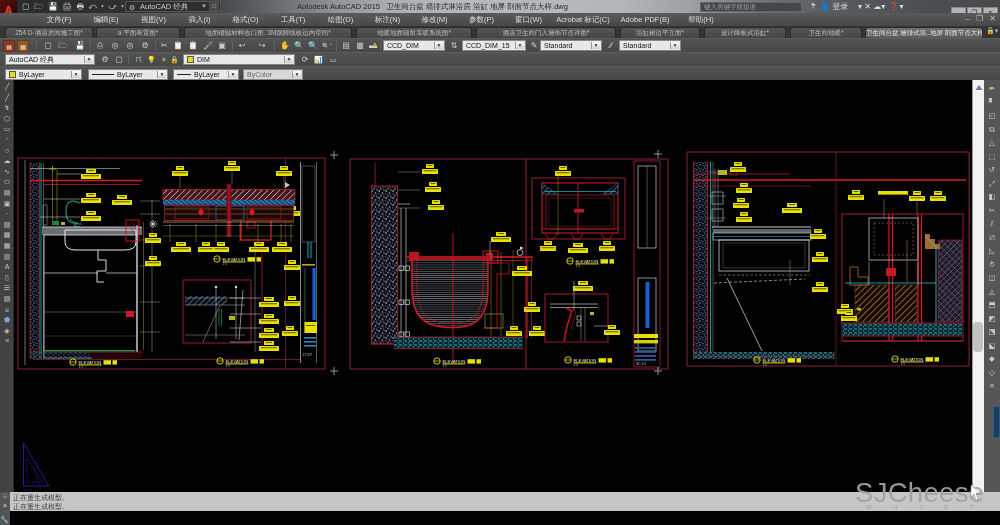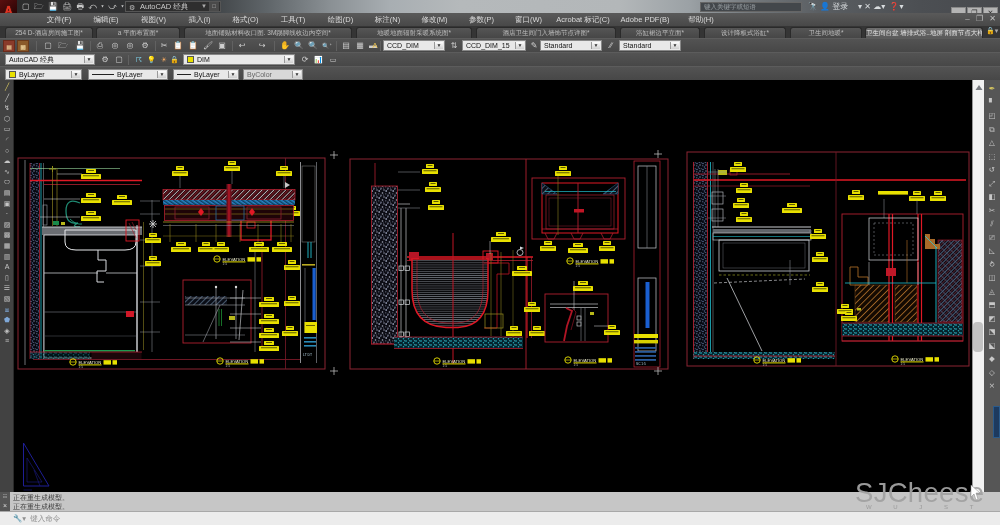--- a/index.html
+++ b/index.html
@@ -52,20 +52,21 @@
 #wmsub{left:866px;top:504px;width:120px;color:#9a9a9a;font-size:6px;letter-spacing:10px;z-index:30}
 #cursor{left:969px;top:484px;z-index:31}
 </style></head>
 <body>
 <div id="app">
 
   <div class="ab" id="titlebar"></div>
   <div class="ab" id="alogo"><span>A</span></div>
   <div class="ab qat" style="left:22px;letter-spacing:1px">▢ 🗁 💾 🖨 🖶 ⤺ ▾ ⤻ ▾ ⚙</div>
   <div class="ab" id="wscombo"><span class="gear">⚙</span>AutoCAD 经典<span class="arr">▼</span><span id="wsmax">□</span></div>
+  <div class="ab" id="ttext">Autodesk AutoCAD 2015&nbsp;&nbsp; 卫生间台盆 墙排式淋浴房 浴缸 地屏 剖面节点大样.dwg</div>
   <div class="ab" id="searchbox">键入关键字或短语</div>
   <div class="ab tico" style="left:808px;color:#d8dcde">🔭 👤 登录</div>
   <div class="ab tico" style="left:858px;color:#d8dcde">▾ ✕ ☁▾ &nbsp;❓▾</div>
   <div class="ab" id="winbtns"><span>–</span><span>❐</span><span>✕</span></div>
 
   <div class="ab" id="menubar"><span style="width:36px"></span><span style="width:46px">文件(F)</span><span style="width:48px">编辑(E)</span><span style="width:47px">视图(V)</span><span style="width:45px">插入(I)</span><span style="width:47px">格式(O)</span><span style="width:48px">工具(T)</span><span style="width:47px">绘图(D)</span><span style="width:47px">标注(N)</span><span style="width:47px">修改(M)</span><span style="width:47px">参数(P)</span><span style="width:47px">窗口(W)</span><span style="width:62px">Acrobat 标记(C)</span><span style="width:62px">Adobe PDF(B)</span><span style="width:50px">帮助(H)</span></div>
   <div class="ab" id="mdibtn">– ❐ ✕</div>
 
   <div class="ab" id="tabrow">
     <div class="ftab" style="left:5px;width:88px">254 D-酒店房间施工图*</div>
@@ -636,19 +637,18 @@
       </svg></div>
   <div class="ab" id="vthumb"></div>
   <div class="ab" id="a360"></div>
 
   <div class="ab" id="cmdhist">正在重生成模型。<br>正在重生成模型。</div>
   <div class="ab" id="cmdedge">
       <div style="margin-top:1px;font-size:5px;color:#bbb">☷</div>
       <div style="margin-top:3px">×</div>
       <div style="margin-top:7px">🔧</div>
     </div>
-  <div class="ab" id="cmdinput">🔧▾&nbsp; 键入命令</div>
   <div class="ab" id="watermark">SJCheese</div>
   <div class="ab" id="wmsub">W&nbsp;U&nbsp;J&nbsp;S&nbsp;T</div>
   <svg class="ab" id="cursor" width="16" height="18">
       <path d="M2,1 L2,13 L5,10 L7,16 L9,15 L7,9 L11,9 Z" fill="#fff" stroke="#888" stroke-width="0.5"></path>
     </svg>
 </div>
 
 </body></html>

